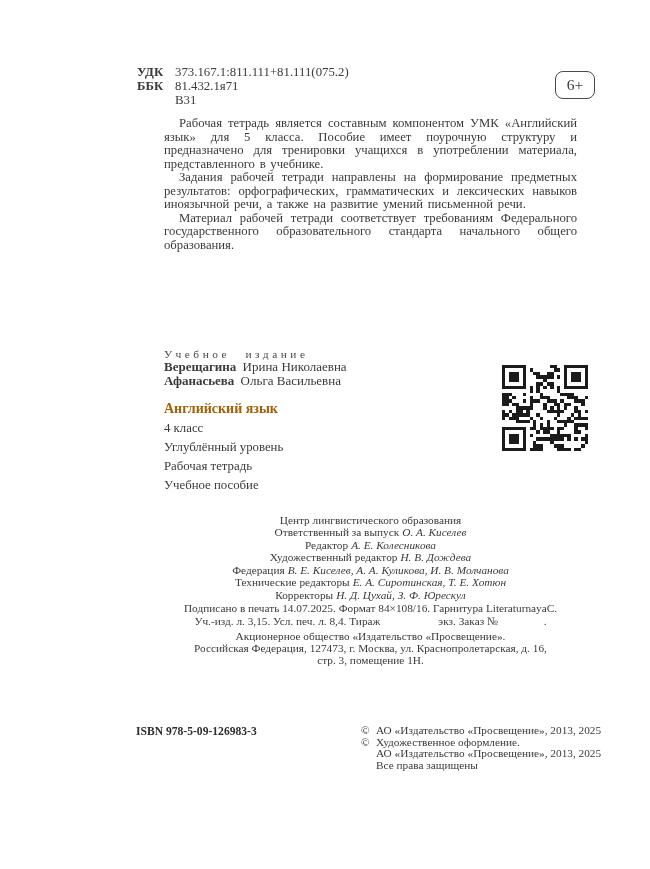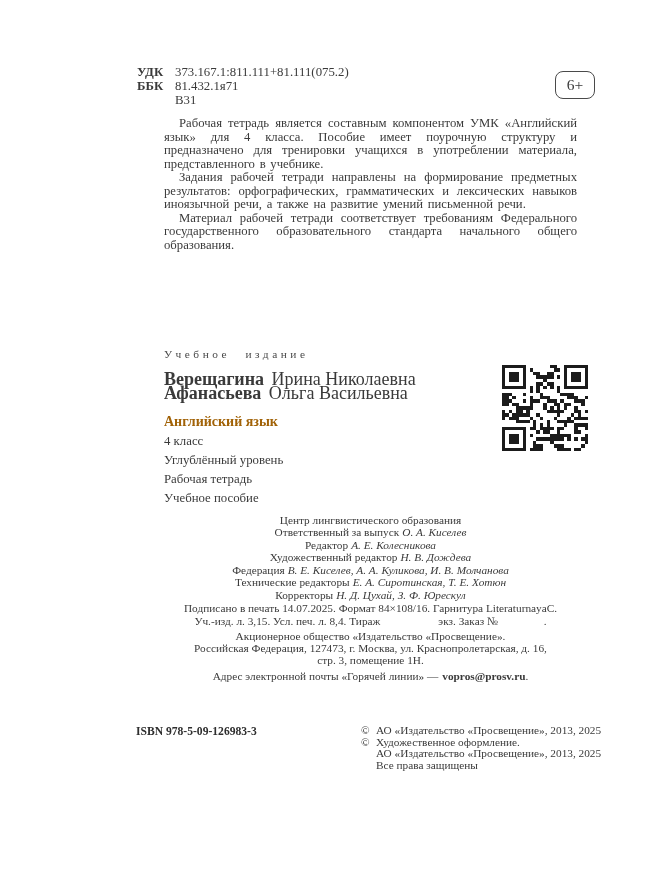--- a/index.html
+++ b/index.html
@@ -30,21 +30,21 @@
   
   .annotation{position:absolute;left:164px;top:117px;width:413px;}
   .annotation p{
     margin:0;font-size:12.7px;line-height:13.5px;
     text-align:justify;text-indent:15px;word-spacing:1.5px;
   }
 
   
   .edition{position:absolute;left:164px;top:348px;width:413px;text-align:left;}
   .edition-label{font-size:11.4px;letter-spacing:3.5px;word-spacing:9px;color:#4a4a4a;}
-  .authors{margin-top:13px;font-size:18px;line-height:13.8px;}
+  .authors{font-size:13px;line-height:13.8px;}
   .authors .surname{font-weight:bold;}
   .authors .given{margin-left:3px;}
   .book-title{margin-top:13px;font-size:14px;line-height:15px;font-weight:bold;color:#a16207;}
   .sub-line{margin-top:5px;font-size:12.8px;line-height:14px;}
 
   .qr{position:absolute;left:502px;top:365px;width:86px;height:86px;}
 
   
   .credits{position:absolute;left:164px;top:514px;width:413px;text-align:center;font-size:11.3px;line-height:12.45px;}
   .credits .names{font-style:italic;margin-left:3px;}
@@ -79,21 +79,21 @@
     <div class="row">
       <span class="lbl">ББК</span>
       <span>81.432.1я71</span>
     </div>
     <div class="author-code">В31</div>
   </div>
 
   <div class="age-badge">6+</div>
 
   <div class="annotation">
-    <p>Рабочая тетрадь является составным компонентом УМК «Английский язык» для 4 класса. Пособие имеет поурочную структуру и предназначено для тренировки учащихся в употреблении материала, представленного в учебнике.</p>
+    <p>Рабочая тетрадь является составным компонентом УМК «Английский язык» для 5 класса. Пособие имеет поурочную структуру и предназначено для тренировки учащихся в употреблении материала, представленного в учебнике.</p>
     <p>Задания рабочей тетради направлены на формирование предметных результатов: орфографических, грамматических и лексических навыков иноязычной речи, а также на развитие умений письменной речи.</p>
     <p>Материал рабочей тетради соответствует требованиям Федерального государственного образовательного стандарта начального общего образования.</p>
   </div>
 
   <div class="edition">
     <div class="edition-label">Учебное издание</div>
     <div class="authors">
       <div>
         <span class="surname">Верещагина</span>
         <span class="given">Ирина Николаевна</span>
@@ -435,23 +435,20 @@
       <span>Уч.-изд. л. 3,15. Усл. печ. л. 8,4. Тираж</span><span class="blank-gap gap1"></span><span>экз. Заказ №</span><span class="blank-gap gap2"></span><span>.</span>
     </div>
   </div>
 
   <div class="publisher">
     <div>Акционерное общество «Издательство «Просвещение».</div>
     <div>Российская Федерация, 127473, г. Москва, ул. Краснопролетарская, д. 16,</div>
     <div>стр. 3, помещение 1Н.</div>
   </div>
 
-  <div class="email-line">
-    <span>Адрес электронной почты «Горячей линии» —</span><b>vopros@prosv.ru</b><span>.</span>
-  </div>
 
   <div class="isbn">ISBN 978-5-09-126983-3</div>
 
   <div class="copyright">
     <div class="row">
       <span class="sym">©</span>
       <span>АО «Издательство «Просвещение», 2013, 2025</span>
     </div>
     <div class="row">
       <span class="sym">©</span>

